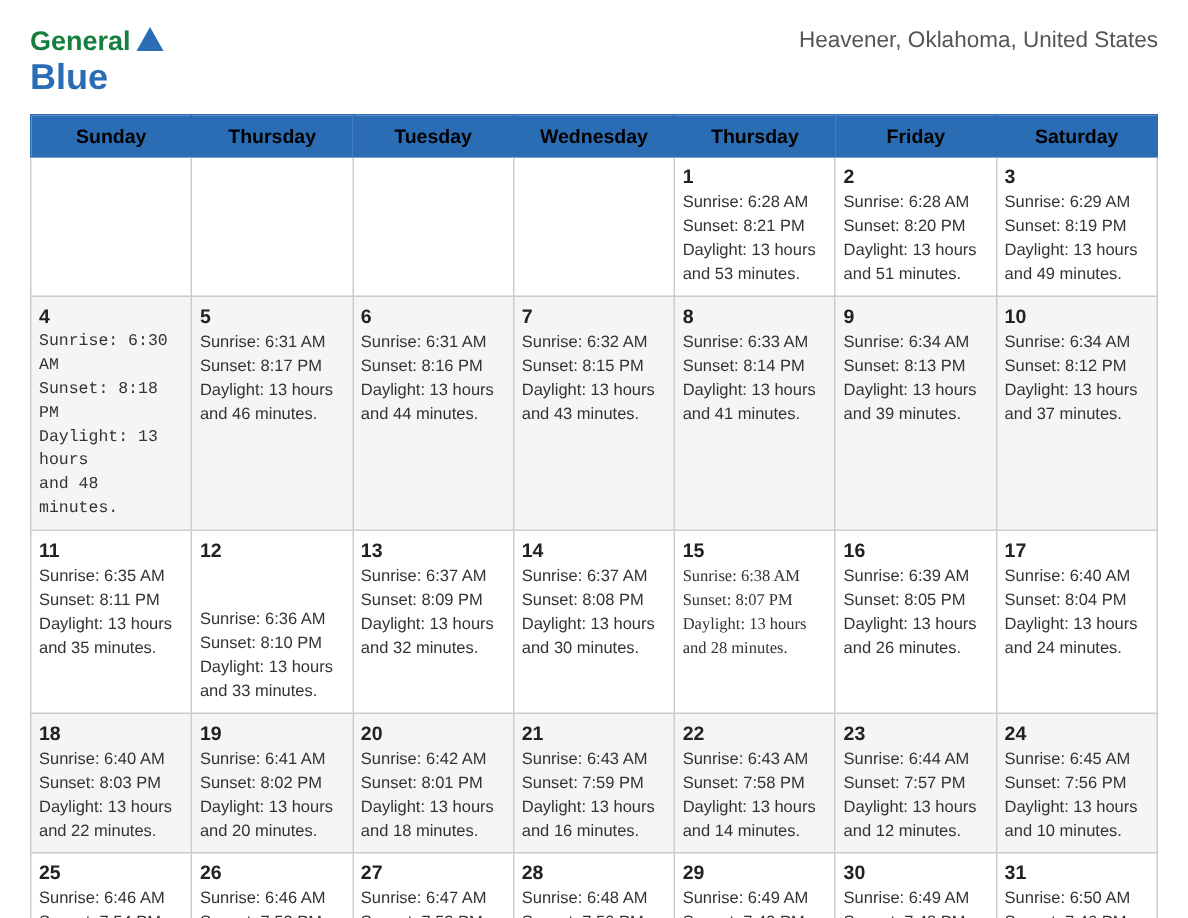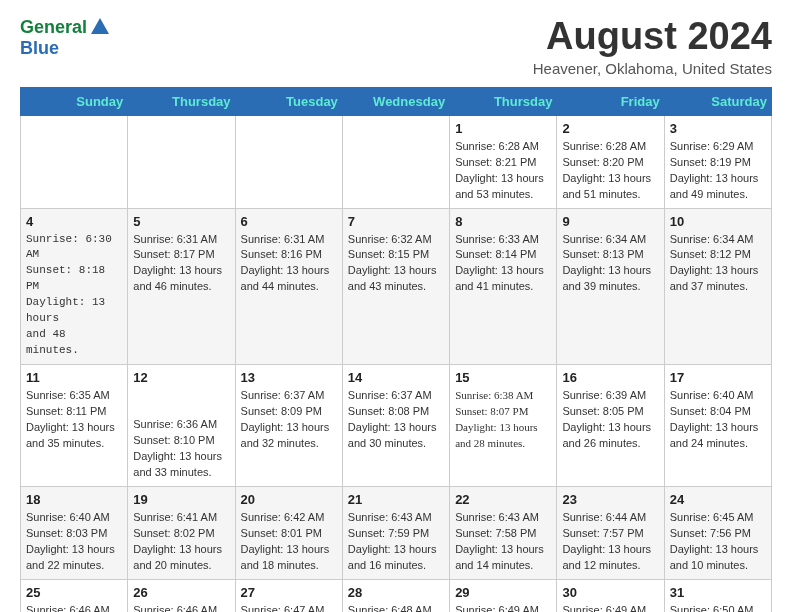--- a/index.html
+++ b/index.html
@@ -2,33 +2,33 @@
 <html><head>
   <meta charset="utf-8">
   <style>
     * { box-sizing: border-box; margin: 0; padding: 0; }
     body { font-family: Arial, sans-serif; background: #fff; width: 792px; min-height: 612px; }
     .container { width: 792px; padding: 16px 20px 16px 20px; }
     .header { display: flex; align-items: flex-start; justify-content: space-between; margin-bottom: 10px; }
     .logo { display: flex; flex-direction: column; align-items: flex-start; }
     .logo-text { display: flex; align-items: center; }
     .logo-general { font-size: 18px; font-weight: bold; color: #15803d; }
-    .logo-blue { font-size: 18px; font-weight: bold; color: #2a6db5; }
+    .logo-blue { font-size: 24px; font-weight: bold; color: #2a6db5; }
     .logo-icon { width: 22px; height: 22px; margin-left: 2px; }
     .title-block { text-align: right; }
     .month-title { font-size: 38px; font-weight: bold; color: #333; line-height: 1.1; }
     .location { font-size: 15px; color: #555; margin-top: 2px; }
     table { width: 100%; border-collapse: collapse; table-layout: fixed; }
     thead tr th {
       background: #2a6db5;
-      color: #5eead4;
+      color: #000000;
       font-size: 13px;
       font-weight: bold;
       padding: 6px 4px;
-      text-align: right;
+      text-align: center;
       border: 1px solid #2a6db5;
     }
     tbody tr td {
       vertical-align: top;
       border: 1px solid #ccc;
       padding: 5px 5px 5px 5px;
       height: 82px;
       background: #fff;
       font-size: 11px;
       color: #222;
@@ -49,21 +49,20 @@
         <span class="logo-general">General</span>
         <svg class="logo-icon" viewBox="0 0 22 22" xmlns="http://www.w3.org/2000/svg">
           <polygon points="11,2 20,18 2,18" fill="#2a6db5"></polygon>
         </svg>
       </div>
       <div>
         <span class="logo-blue">Blue</span>
       </div>
     </div>
     <div class="title-block">
-      <div class="month-title">August 2024</div>
       <div class="location">Heavener, Oklahoma, United States</div>
     </div>
   </div>
 
   <table>
     <thead>
       <tr>
         <th>Sunday</th>
         <th>Thursday</th>
         <th>Tuesday</th>

